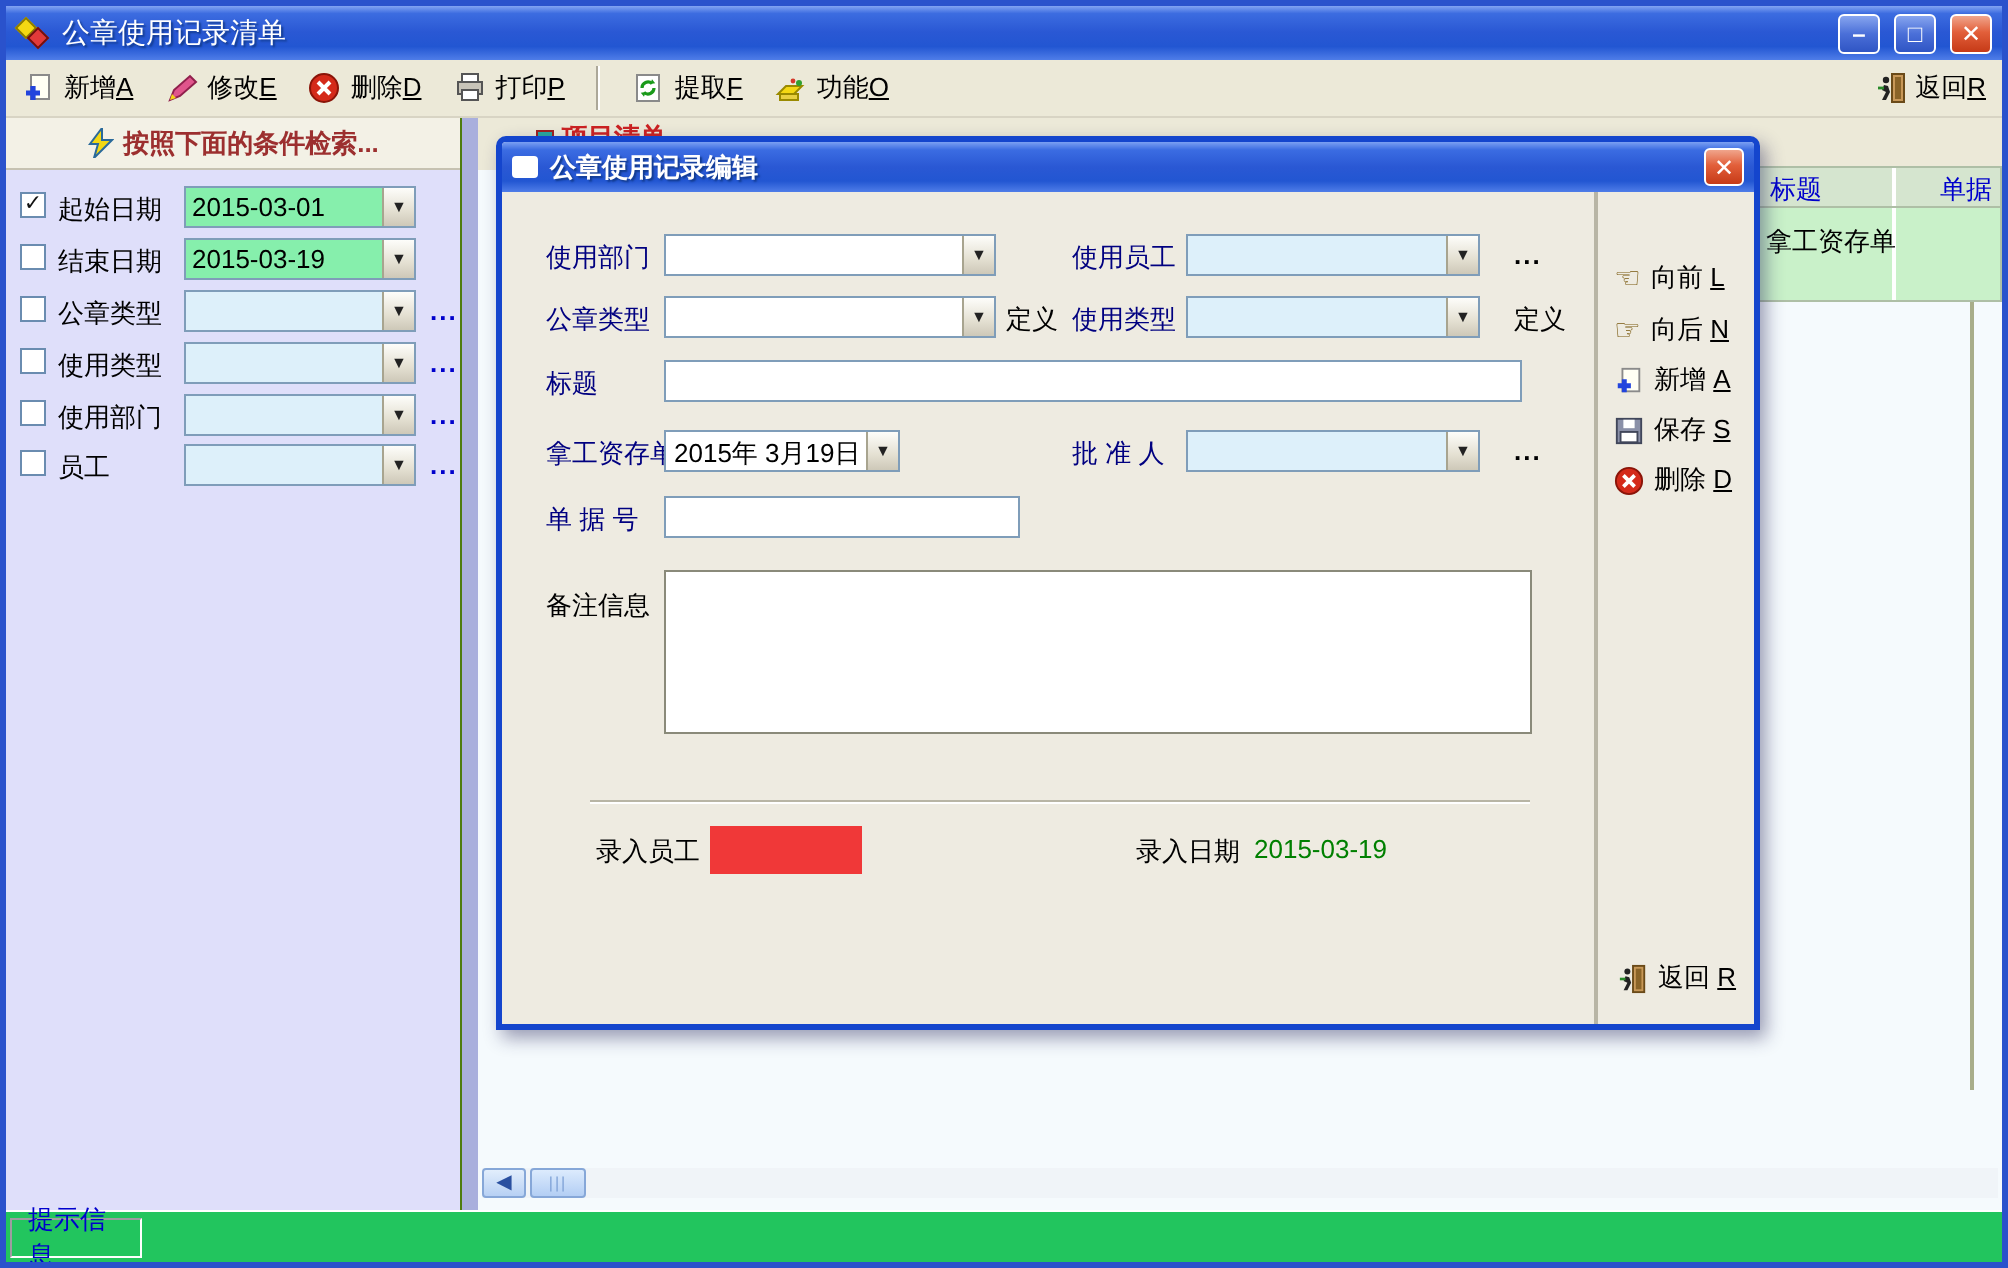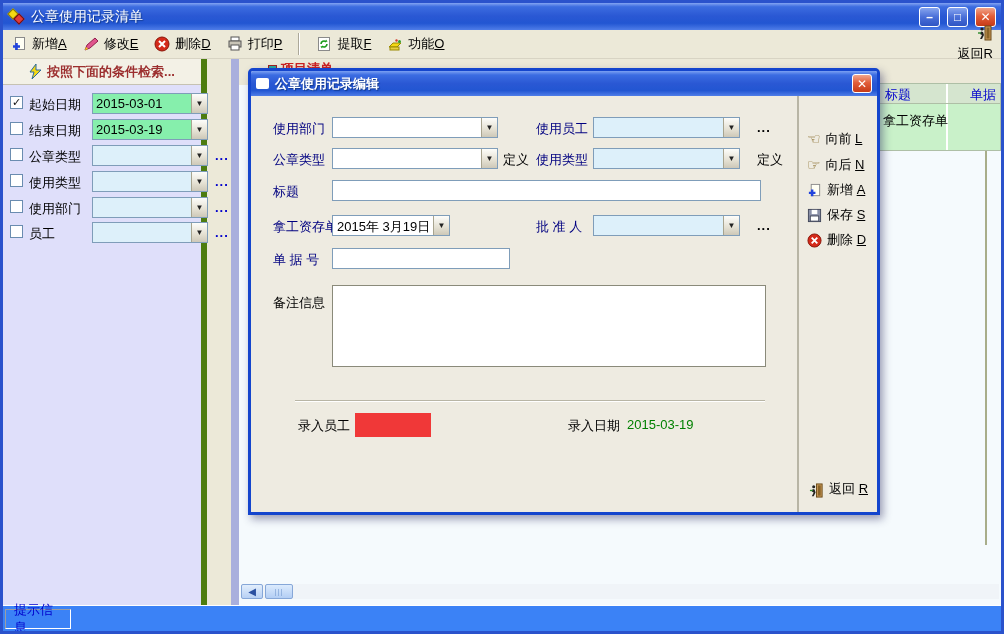--- a/index.html
+++ b/index.html
@@ -25,21 +25,21 @@
   .d2{left:7px;top:6px;background:#e23a3a;border:1px solid #701010;}
   
   .toolbar{position:absolute;left:0;top:27px;right:0;height:29px;background:#ece9d8;
     border-bottom:1px solid #d8d4c4;display:flex;align-items:center;padding:0 8px;gap:16px;}
   .tool-btn{display:flex;align-items:center;gap:5px;cursor:default;}
   .tool-btn .hk,.nav-btn .hk,.back .hk{text-decoration:underline;}
   .tsep{width:2px;height:22px;border-left:1px solid #aca899;border-right:1px solid #fff;}
   .toolbar .spacer{flex:1;}
   .icon16{width:16px;height:16px;flex:0 0 auto;}
   
-  .sidebar{position:absolute;left:0;top:56px;width:204px;bottom:26px;background:#dfdffa;border-right:6px solid #4d7c0f;}
+  .sidebar{position:absolute;left:0;top:56px;width:228px;bottom:26px;background:#dfdffa;border-right:1px solid #4d7c0f;}
   .side-header{height:26px;background:#f3f1e6;border-bottom:1px solid #c6c2b2;display:flex;align-items:center;justify-content:center;gap:5px;
     color:#9c2f2f;font-weight:bold;font-size:13px;}
   .filter-row{position:absolute;left:0;width:100%;height:21px;}
   .cbx{position:absolute;left:7px;top:3px;width:13px;height:13px;background:#fff;border:1px solid #6a8cb0;
     font-size:11px;font-weight:bold;line-height:11px;text-align:center;color:#111;}
   .f-label{position:absolute;left:26px;top:3px;font-size:13px;}
   .combo{position:absolute;left:89px;top:0;width:116px;height:21px;background:#86efac;border:1px solid #7f9db9;display:flex;}
   .combo.blue{background:#ddf0fa;}
   .combo .val{flex:1;padding:2px 3px;overflow:hidden;white-space:nowrap;font-size:13px;}
   .arrow-btn{width:16px;border-left:1px solid #a8a48f;background:linear-gradient(180deg,#fdfdfa 0%,#e4e0d2 60%,#cdc8b8 100%);
@@ -59,21 +59,21 @@
   .gr-c1{width:408px;border-right:2px solid #fff;padding:8px 2px 0 343px;font-size:13px;white-space:nowrap;}
   .gr-c2{flex:1;}
   .body-vline{position:absolute;left:746px;top:92px;bottom:60px;width:2px;background:#a8ad8a;}
   
   .hscroll{position:absolute;left:2px;right:2px;bottom:6px;height:15px;background:#f0f4f8;display:flex;align-items:center;}
   .sc-btn{width:22px;height:15px;background:linear-gradient(180deg,#e2eefc,#b7d0f4);border:1px solid #86a7d8;border-radius:2px;
     color:#2a50a0;font-size:10px;font-weight:bold;display:flex;align-items:center;justify-content:center;}
   .sc-thumb{width:28px;height:15px;margin-left:2px;background:linear-gradient(180deg,#dcebfd,#b3cef4);border:1px solid #86a7d8;border-radius:2px;
     display:flex;align-items:center;justify-content:center;color:#7fa2d6;font-size:8px;letter-spacing:1px;}
   
-  .statusbar{position:absolute;left:0;right:0;bottom:0;height:26px;background:#3b82f6;border-top:1px solid #fff;display:flex;align-items:center;padding:2px 2px;gap:3px;}
+  .statusbar{position:absolute;left:0;right:0;bottom:0;height:26px;background:#22c55e;border-top:1px solid #fff;display:flex;align-items:center;padding:2px 2px;gap:3px;}
   .status-panel{height:20px;border:1px solid;border-color:#9d9da1 #fff #fff #9d9da1;color:#0000cc;font-size:13px;padding:1px 8px;display:flex;align-items:center;}
   .sp1{width:66px;}
   .sp2{flex:1;}
   
   .dialog{position:absolute;left:245px;top:65px;width:632px;height:447px;border:3px solid #1445cd;border-radius:5px 5px 0 0;
     background:#eeebe1;box-shadow:3px 4px 9px rgba(40,40,90,.45);z-index:10;}
   .dlg-title{position:absolute;left:0;top:0;right:0;height:25px;
     background:linear-gradient(180deg,#7ba0f2 0%,#3b6ce2 16%,#2a58d4 50%,#2256d2 78%,#4f7de8 100%);
     display:flex;align-items:center;gap:6px;padding:4px 5px;border-radius:2px 2px 0 0;}
   .dlg-title-text{color:#fff;font-weight:bold;font-size:13px;text-shadow:1px 1px 1px #123a8c;flex:1;}
@@ -89,22 +89,22 @@
   .dlg-more{position:absolute;color:#000;font-weight:bold;letter-spacing:1px;}
   .define{position:absolute;color:#000;font-size:13px;}
   .remark-box{position:absolute;left:81px;top:189px;width:434px;height:82px;background:#fff;border:1px solid #8a8a7a;}
   .divider{position:absolute;left:44px;top:304px;width:470px;height:2px;border-top:1px solid #b8b5a5;border-bottom:1px solid #fff;}
   .red-rect{position:absolute;left:104px;top:317px;width:76px;height:24px;background:#f03838;}
   .green-date{position:absolute;left:376px;top:321px;color:#008000;font-size:13px;}
   .side-panel{position:absolute;top:0;bottom:0;left:546px;width:80px;border-left:2px solid;border-left-color:#b8b5a5;
     background:#eeebe1;}
   .nav-btn{position:absolute;left:8px;display:flex;align-items:center;gap:5px;font-size:13px;cursor:default;}
   .hand{font-family:"DejaVu Sans",sans-serif;font-size:15px;color:#7a5a10;}
-  .back{display:flex;align-items:flex-end;gap:4px;font-size:13px;cursor:default;flex-direction:column;}
-  .dlg-back{position:absolute;left:10px;top:384px;align-items:flex-end;}
+  .back{display:flex;align-items:center;gap:4px;font-size:13px;cursor:default;}
+  .dlg-back{position:absolute;left:10px;top:384px;}
 </style>
 </head>
 <body>
 
 <div class="window">
 
   <div class="titlebar">
     <span class="app-icon">
         <span class="diamond d1"></span>
         <span class="diamond d2"></span>

